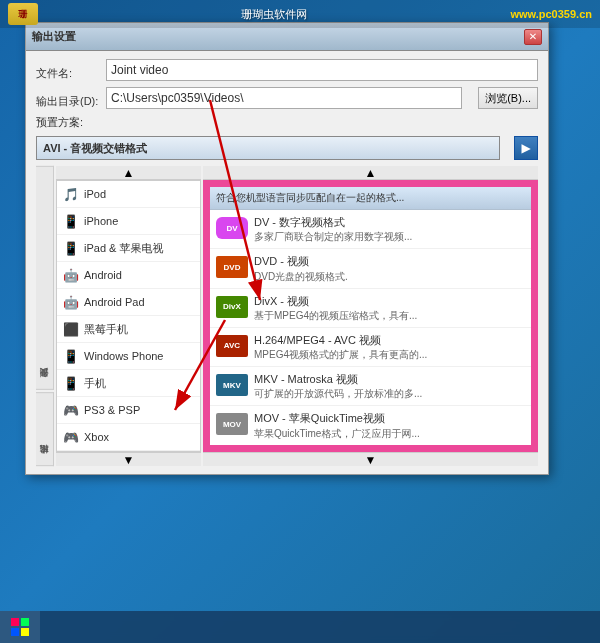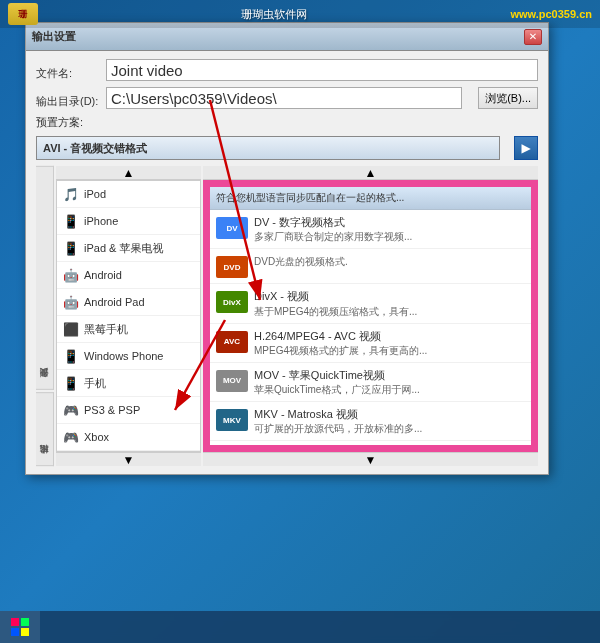--- a/index.html
+++ b/index.html
@@ -112,21 +112,21 @@
       color: #333;
       width: 70px;
       flex-shrink: 0;
     }
     .form-input {
       flex: 1;
       height: 22px;
       border: 1px solid #aaa;
       background: #fff;
       padding: 0 4px;
-      font-size: 15px;
+      font-size: 12px;
       color: #333;
     }
     .browse-btn {
       margin-left: 16px;
       height: 22px;
       padding: 0 6px;
       background: linear-gradient(to bottom, #f5f5f5, #e0e0e0);
       border: 1px solid #aaa;
       font-size: 11px;
       cursor: pointer;
@@ -218,21 +218,21 @@
       flex-shrink: 0;
       display: flex;
       align-items: center;
       justify-content: center;
       font-size: 8px;
       font-weight: bold;
       color: #fff;
       border-radius: 2px;
       margin-top: 2px;
     }
-    .badge-dv { background: #3b82f6; }
+    .badge-dv { background: #d946ef; border-radius: 6px; }
     .badge-dvd { background: #cc4400; }
     .badge-divx { background: #448800; }
     .badge-h264 { background: #aa2200; }
     .badge-mkv { background: #226688; }
     .badge-mov { background: #888888; }
     .badge-mp4 { background: #1155aa; }
 
     .format-text {
       flex: 1;
     }
@@ -460,49 +460,50 @@
               <div class="format-item">
     <div class="format-badge badge-dv">DV</div>
     <div class="format-text">
       <div class="format-name">DV - 数字视频格式</div>
       <div class="format-desc">多家厂商联合制定的家用数字视频...</div>
     </div>
   </div>
               <div class="format-item">
     <div class="format-badge badge-dvd">DVD</div>
     <div class="format-text">
+      <div class="format-name">DVD - 视频</div>
       <div class="format-desc">DVD光盘的视频格式.</div>
     </div>
   </div>
               <div class="format-item">
     <div class="format-badge badge-divx">DivX</div>
     <div class="format-text">
       <div class="format-name">DivX - 视频</div>
       <div class="format-desc">基于MPEG4的视频压缩格式，具有...</div>
     </div>
   </div>
               <div class="format-item">
     <div class="format-badge badge-h264">AVC</div>
     <div class="format-text">
       <div class="format-name">H.264/MPEG4 - AVC 视频</div>
       <div class="format-desc">MPEG4视频格式的扩展，具有更高的...</div>
     </div>
   </div>
               <div class="format-item">
+    <div class="format-badge badge-mkv">MKV</div>
+    <div class="format-text">
+      <div class="format-name">MKV - Matroska 视频</div>
+      <div class="format-desc">可扩展的开放源代码，开放标准的多...</div>
+    </div>
+  </div>
+              <div class="format-item">
     <div class="format-badge badge-mov">MOV</div>
     <div class="format-text">
       <div class="format-name">MOV - 苹果QuickTime视频</div>
       <div class="format-desc">苹果QuickTime格式，广泛应用于网...</div>
-    </div>
-  </div>
-              <div class="format-item">
-    <div class="format-badge badge-mkv">MKV</div>
-    <div class="format-text">
-      <div class="format-name">MKV - Matroska 视频</div>
-      <div class="format-desc">可扩展的开放源代码，开放标准的多...</div>
     </div>
   </div>
               <div class="format-item">
     <div class="format-badge badge-mp4">MP4</div>
     <div class="format-text">
       <div class="format-name">MP4 - 视频</div>
 
     </div>
   </div>
             </div>

